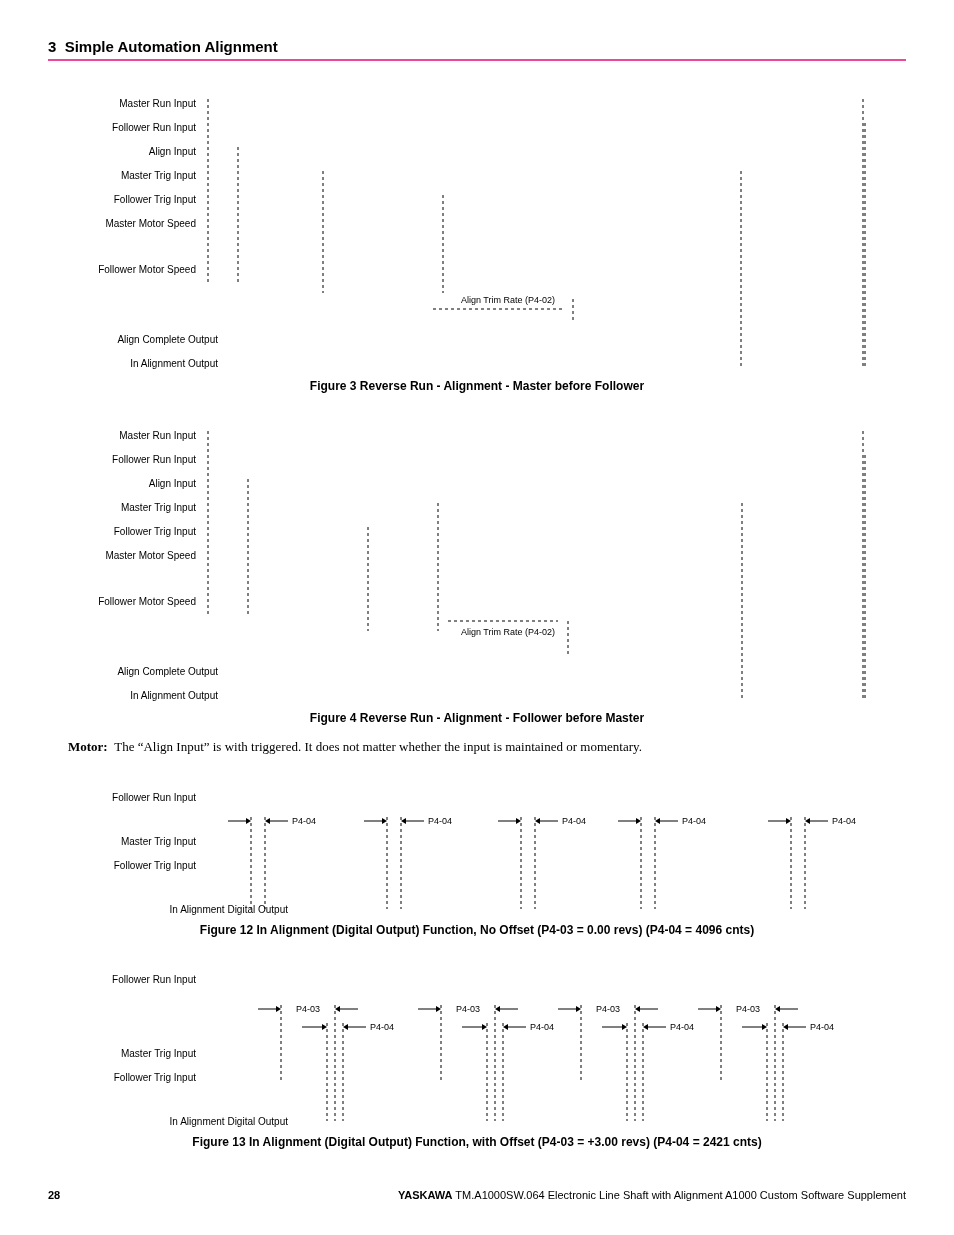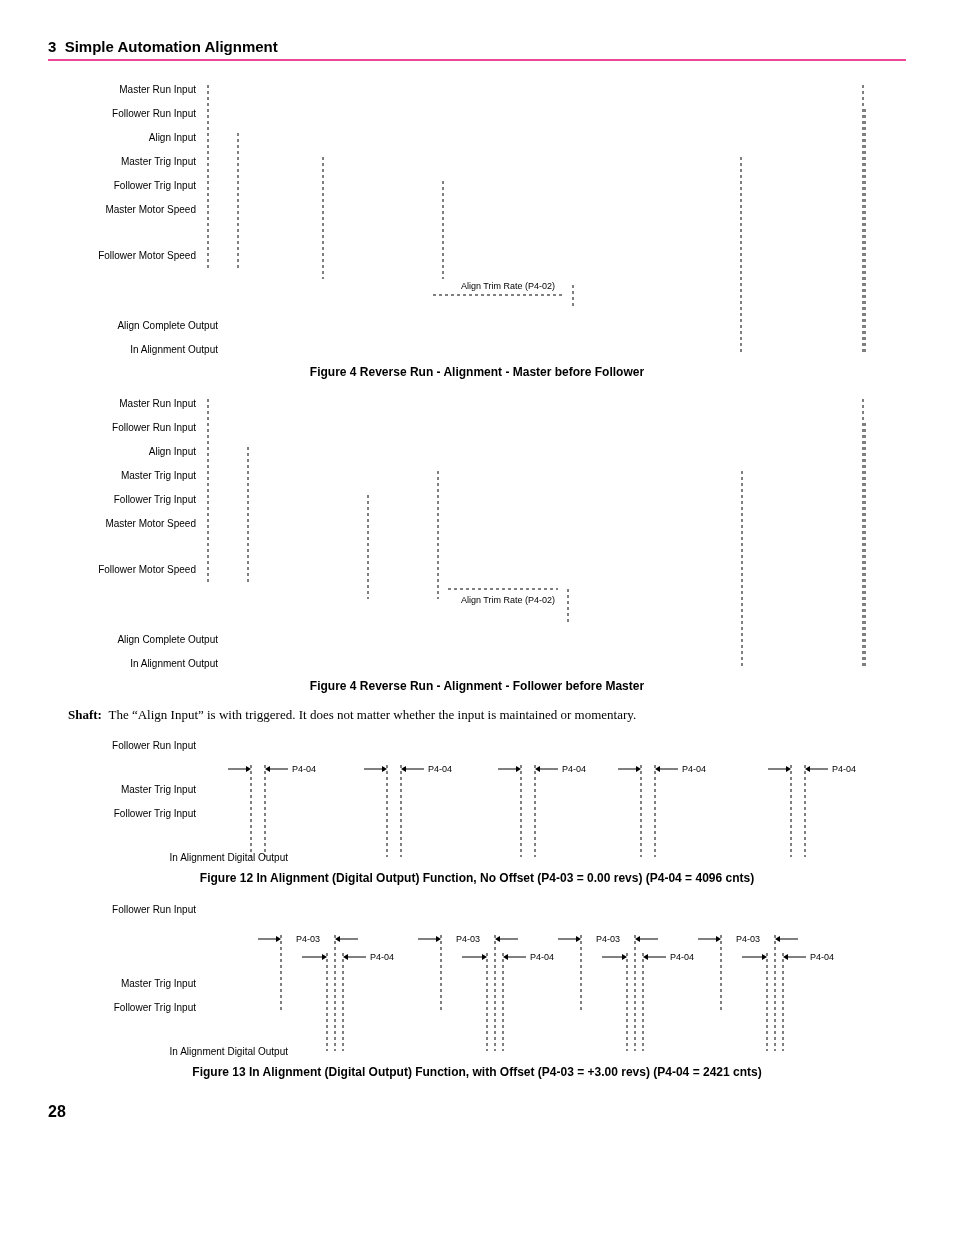--- a/index.html
+++ b/index.html
@@ -14,38 +14,39 @@
   .section-head {
     font-size: 15px;
     font-weight: bold;
     border-bottom: 2px solid #ec4899;
     padding-bottom: 4px;
     margin-bottom: 18px;
   }
   .fig {
     border: 0;
     margin-bottom: 6px;
+    margin-top: 32px;
   }
   .fig svg { display:block; }
   .fig-caption {
     text-align: center;
     font-weight: bold;
     font-size: 12px;
     margin: 6px 0 14px 0;
   }
   .note {
     font-family: "Times New Roman", serif;
     font-size: 13px;
     margin: 4px 0 12px 20px;
   }
   .note b { font-weight: bold; }
   .footer {
     position: relative;
-    margin-top: 24px;
-    font-size: 16px;
+    margin-top: 40px;
+    font-size: 11px;
   }
   .footer .pg { font-weight: bold; }
   .footer .rt { position:absolute; right:0; }
   .siglabel { font: 10px Arial; text-anchor: end; }
   .annot { font: 9px Arial; text-anchor: middle; }
   .pannot { font: 9px Arial; text-anchor: start; }
   line.sig { stroke:#000; stroke-width:1; }
   line.dash { stroke:#000; stroke-width:1; stroke-dasharray:3 3; }
 </style>
 </head>
@@ -94,21 +95,21 @@
   <text class="annot" x="460" y="210">Align Trim Rate (P4-02)</text>
   <polyline class="sig" fill="none" points="455,192 455,197 458,197 455,202 452,197 455,197"></polyline>
   <polyline class="sig" fill="none" points="455,230 455,225 458,225 455,220 452,225 455,225"></polyline>
   <line class="dash" x1="385" y1="216" x2="515" y2="216"></line>
 
   <polyline class="sig" fill="none" points="172,250 693,250 693,242 815,242 815,250 830,250"></polyline>
 
   <polyline class="sig" fill="none" points="172,274 693,274 693,266 817,266 817,274 830,274"></polyline>
 </svg>
 </div>
-<div class="fig-caption">Figure 4  Reverse Run - Alignment - Master before Follower</div>
+<div class="fig-caption">Figure 3  Reverse Run - Alignment - Master before Follower</div>
 
 <div class="fig">
 <svg width="850" height="280" viewBox="0 0 850 280">
   <text class="siglabel" x="148" y="14">Master Run Input</text>
   <text class="siglabel" x="148" y="38">Follower Run Input</text>
   <text class="siglabel" x="148" y="62">Align Input</text>
   <text class="siglabel" x="148" y="86">Master Trig Input</text>
   <text class="siglabel" x="148" y="110">Follower Trig Input</text>
   <text class="siglabel" x="148" y="134">Master Motor Speed</text>
   <text class="siglabel" x="148" y="180">Follower Motor Speed</text>
@@ -140,21 +141,21 @@
   <polyline class="sig" fill="none" points="455,188 455,193 458,193 455,198 452,193 455,193"></polyline>
   <polyline class="sig" fill="none" points="455,228 455,223 458,223 455,218 452,223 455,223"></polyline>
 
   <polyline class="sig" fill="none" points="172,250 694,250 694,242 815,242 815,250 830,250"></polyline>
   <polyline class="sig" fill="none" points="172,274 694,274 694,266 817,266 817,274 830,274"></polyline>
 </svg>
 </div>
 <div class="fig-caption">Figure 4  Reverse Run - Alignment - Follower before Master</div>
 
 <div class="note">
-  <b>Shaft:</b>&nbsp;&nbsp;<span>The “Align Input” is with triggered. It does not matter whether the input is maintained or momentary.</span>
+  <b>Motor:</b>&nbsp;&nbsp;<span>The “Align Input” is with triggered. It does not matter whether the input is maintained or momentary.</span>
 </div>
 
 <div class="fig">
 <svg width="850" height="130" viewBox="0 0 850 130">
   <text class="siglabel" x="148" y="14">Follower Run Input</text>
   <text class="siglabel" x="148" y="58">Master Trig Input</text>
   <text class="siglabel" x="148" y="82">Follower Trig Input</text>
   <text class="siglabel" x="240" y="126">In Alignment Digital Output</text>
 
   <polyline class="sig" fill="none" points="150,14 158,14 158,6 825,6 825,14 835,14"></polyline>
@@ -305,13 +306,17 @@
 
   <polyline class="sig" fill="none" points="150,112 233,112 233,104 237,104 237,112 393,112 393,104 397,104 397,112 533,112 533,104 537,104 537,112 673,112 673,104 677,104 677,112 835,112"></polyline>
 
   <polyline class="sig" fill="none" points="245,156 287,156 287,146 455,146 455,156 835,156"></polyline>
 </svg>
 </div>
 <div class="fig-caption">Figure 13  In Alignment (Digital Output) Function, with Offset (P4-03 = +3.00 revs) (P4-04 = 2421 cnts)</div>
 
 <div class="footer">
   <span class="pg">28</span>
+  <span class="rt">
+    <b>YASKAWA</b>
+    <span>TM.A1000SW.064 Electronic Line Shaft with Alignment A1000 Custom Software Supplement</span>
+  </span>
 </div>
 
 </body></html>

